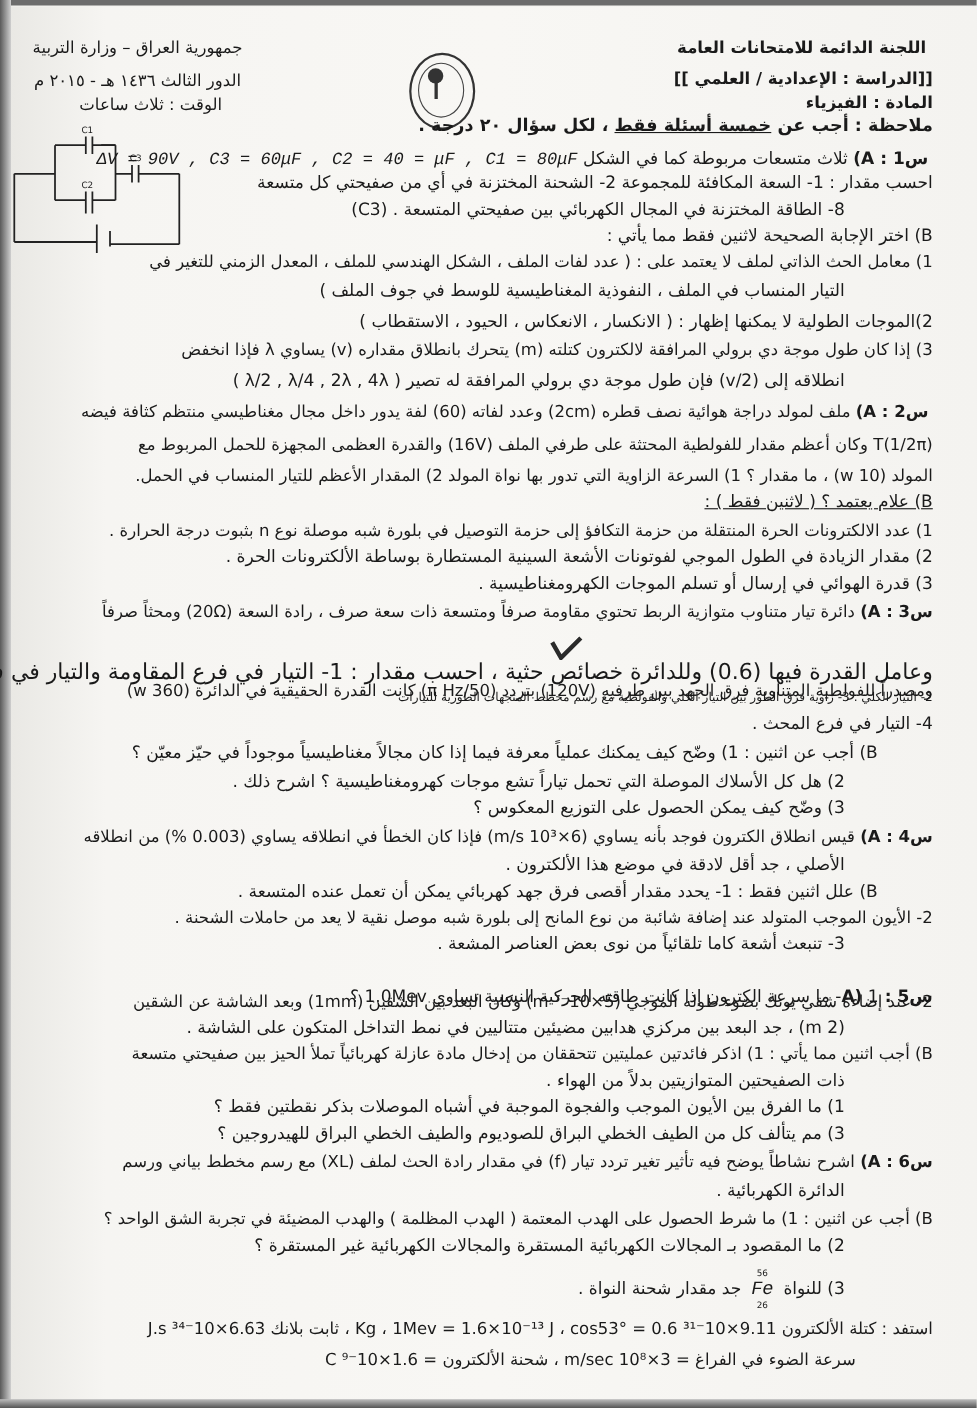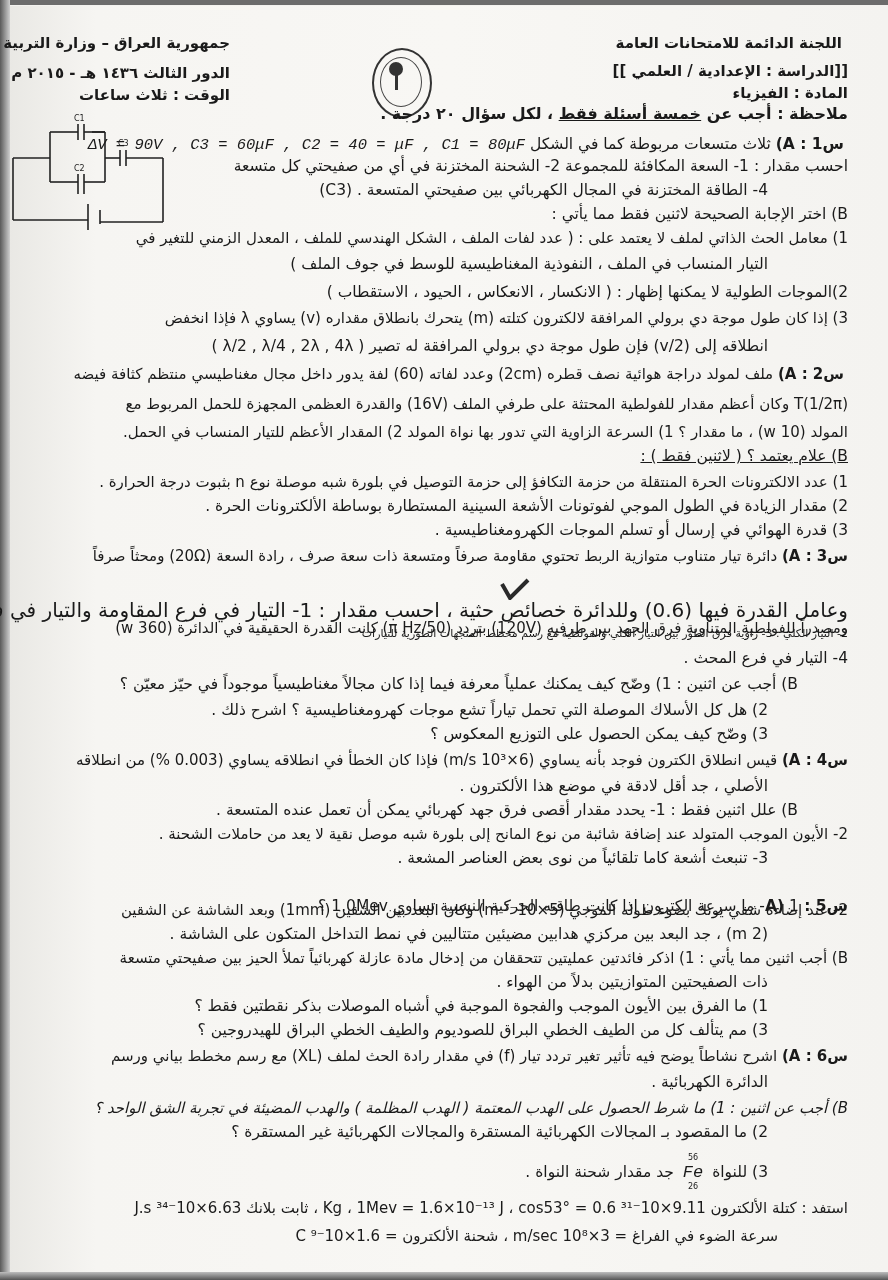--- a/index.html
+++ b/index.html
@@ -16,21 +16,21 @@
   }
   .edge-left {
     position: absolute; left: 0; top: 0; width: 10px; height: 1280px;
     background: linear-gradient(90deg, #5a5a5a, #cfcfcf);
   }
   .edge-top { position: absolute; left: 0; top: 0; width: 888px; height: 5px; background: #6c6c6c; }
   .edge-bottom { position: absolute; left: 0; top: 1272px; width: 888px; height: 8px; background: linear-gradient(#bdbdbd, #555); }
   .rtl { direction: rtl; text-align: right; unicode-bidi: embed; }
   .abs { position: absolute; white-space: nowrap; }
   .hdr-r { font-size: 15px; font-weight: bold; }
-  .hdr-l { font-size: 15px; font-weight: bold; }
+  .hdr-l { font-size: 15px; font-weight: normal; text-align: center; }
   .line { font-size: 15.5px; line-height: 20px; }
   .bold { font-weight: bold; }
   .math { font-family: Liberation Mono, monospace; font-style: italic; direction: ltr; unicode-bidi: embed; }
   .logo {
     position: absolute; left: 372px; top: 48px; width: 56px; height: 66px;
     border: 2px solid #333; border-radius: 50%;
   }
   .logo-inner {
     position: absolute; left: 6px; top: 7px; width: 40px; height: 48px;
     border: 1px solid #444; border-radius: 50%;
@@ -94,21 +94,21 @@
     <line x1="92" y1="98" x2="92" y2="112"></line>
     <line x1="92" y1="110" x2="155" y2="110"></line>
   </g>
   <text x="66" y="9" font-size="8" font-family="DejaVu Sans, sans-serif" fill="#222">C1</text>
   <text x="66" y="59" font-size="8" font-family="DejaVu Sans, sans-serif" fill="#222">C2</text>
   <text x="110" y="34" font-size="8" font-family="DejaVu Sans, sans-serif" fill="#222">C3</text>
 </svg>
 
 <div class="abs rtl line" style="right:44px; top:134px;"><span class="qlabel">س1 : A)</span><span> ثلاث متسعات مربوطة كما في الشكل </span><span class="math">ΔV = 90V , C3 = 60μF , C2 = 40 = μF , C1 = 80μF</span></div>
 <div class="abs rtl line" style="right:40px; top:156px;">احسب مقدار : 1- السعة المكافئة للمجموعة  2- الشحنة المختزنة في أي من صفيحتي كل متسعة</div>
-<div class="abs rtl line" style="right:120px; top:180px;">4- الطاقة المختزنة في المجال الكهربائي بين صفيحتي المتسعة . (C3)</div>
+<div class="abs rtl line" style="right:120px; top:180px;">8- الطاقة المختزنة في المجال الكهربائي بين صفيحتي المتسعة . (C3)</div>
 <div class="abs rtl line" style="right:40px; top:204px;">B) اختر الإجابة الصحيحة لاثنين فقط مما يأتي :</div>
 <div class="abs rtl line" style="right:40px; top:228px; font-size:15px;">1) معامل الحث الذاتي لملف لا يعتمد على : ( عدد لفات الملف ، الشكل الهندسي للملف ، المعدل الزمني للتغير في</div>
 <div class="abs rtl line" style="right:120px; top:254px;">التيار المنساب في الملف ، النفوذية المغناطيسية للوسط في جوف الملف )</div>
 <div class="abs rtl line" style="right:40px; top:282px;">2)الموجات الطولية لا يمكنها إظهار : ( الانكسار ، الانعكاس ، الحيود ، الاستقطاب )</div>
 <div class="abs rtl line" style="right:40px; top:308px; font-size:15px;">3) إذا كان طول موجة دي برولي المرافقة لالكترون كتلته (m) يتحرك بانطلاق مقداره (v) يساوي λ فإذا انخفض</div>
 <div class="abs rtl line" style="right:120px; top:336px;">انطلاقه إلى (v/2) فإن طول موجة دي برولي المرافقة له تصير ( λ/2 , λ/4 , 2λ , 4λ )</div>
 
 <div class="abs rtl line" style="right:44px; top:364px; font-size:15px;"><span class="qlabel">س2 : A)</span><span> ملف لمولد دراجة هوائية نصف قطره (2cm) وعدد لفاته (60) لفة يدور داخل مجال مغناطيسي منتظم كثافة فيضه</span></div>
 <div class="abs rtl line" style="right:40px; top:394px; font-size:15px;">(1/2π)T وكان أعظم مقدار للفولطية المحتثة على طرفي الملف (16V) والقدرة العظمى المجهزة للحمل المربوط مع</div>
 <div class="abs rtl line" style="right:40px; top:422px; font-size:15px;">المولد (10 w) ، ما مقدار ؟ 1) السرعة الزاوية التي تدور بها نواة المولد 2) المقدار الأعظم للتيار المنساب في الحمل.</div>
@@ -135,21 +135,21 @@
 <div class="abs rtl line" style="right:40px; top:896px;"><span class="qlabel">س5 : A)</span><span> 1- ما سرعة الكترون إذا كانت طاقته الحركية النسبية تساوي 1.0Mev ؟</span></div>
 <div class="abs rtl line" style="right:40px; top:900px; font-size:15px;">2- عند إضاءة شقي يونك بضوء طوله الموجي (5×10⁻⁷ m) وكان البعد بين الشقين (1mm) وبعد الشاشة عن الشقين</div>
 <div class="abs rtl line" style="right:120px; top:924px;">(2 m) ، جد البعد بين مركزي هدابين مضيئين متتاليين في نمط التداخل المتكون على الشاشة .</div>
 <div class="abs rtl line" style="right:40px; top:948px; font-size:15px;">B) أجب اثنين مما يأتي : 1) اذكر فائدتين عمليتين تتحققان من إدخال مادة عازلة كهربائياً تملأ الحيز بين صفيحتي متسعة</div>
 <div class="abs rtl line" style="right:120px; top:972px;">ذات الصفيحتين المتوازيتين بدلاً من الهواء .</div>
 <div class="abs rtl line" style="right:120px; top:996px;">1) ما الفرق بين الأيون الموجب والفجوة الموجبة في أشباه الموصلات بذكر نقطتين فقط ؟</div>
 <div class="abs rtl line" style="right:120px; top:1020px;">3) مم يتألف كل من الطيف الخطي البراق للصوديوم والطيف الخطي البراق للهيدروجين ؟</div>
 
 <div class="abs rtl line" style="right:40px; top:1046px; font-size:15px;"><span class="qlabel">س6 : A)</span><span> اشرح نشاطاً يوضح فيه تأثير تغير تردد تيار (f) في مقدار رادة الحث لملف (XL) مع رسم مخطط بياني ورسم</span></div>
 <div class="abs rtl line" style="right:120px; top:1072px;">الدائرة الكهربائية .</div>
-<div class="abs rtl line" style="right:40px; top:1098px; font-size:15px;font-style:italic;">B) أجب عن اثنين : 1) ما شرط الحصول على الهدب المعتمة ( الهدب المظلمة ) والهدب المضيئة في تجربة الشق الواحد ؟</div>
+<div class="abs rtl line" style="right:40px; top:1098px; font-size:15px;">B) أجب عن اثنين : 1) ما شرط الحصول على الهدب المعتمة ( الهدب المظلمة ) والهدب المضيئة في تجربة الشق الواحد ؟</div>
 <div class="abs rtl line" style="right:120px; top:1122px;">2) ما المقصود بـ المجالات الكهربائية المستقرة والمجالات الكهربائية غير المستقرة ؟</div>
 <div class="abs rtl line" style="right:120px; top:1152px;"><span>3) للنواة </span><span class="frac" style="margin:0 4px;"><span style="font-size:8px;">56</span><span class="math" style="font-size:17px; line-height:17px;">Fe</span><span style="font-size:8px;">26</span></span><span> جد مقدار شحنة النواة .</span></div>
 
 <div class="abs rtl line" style="right:40px; top:1198px; font-size:15px;">استفد : كتلة الألكترون 9.11×10⁻³¹ Kg ، 1Mev = 1.6×10⁻¹³ J ، cos53° = 0.6 ، ثابت بلانك 6.63×10⁻³⁴ J.s</div>
 <div class="abs rtl line" style="right:110px; top:1226px; font-size:15px;">سرعة الضوء في الفراغ = 3×10⁸ m/sec  ،  شحنة الألكترون = 1.6×10⁻⁹ C</div>
 
 <svg class="abs" style="left:500px; top:578px; width:30px; height:22px;" viewBox="0 0 30 22">
   <path d="M2 6 L10 20 L28 2" stroke="#2a2a2a" stroke-width="4" fill="none"></path>
 </svg>
 

